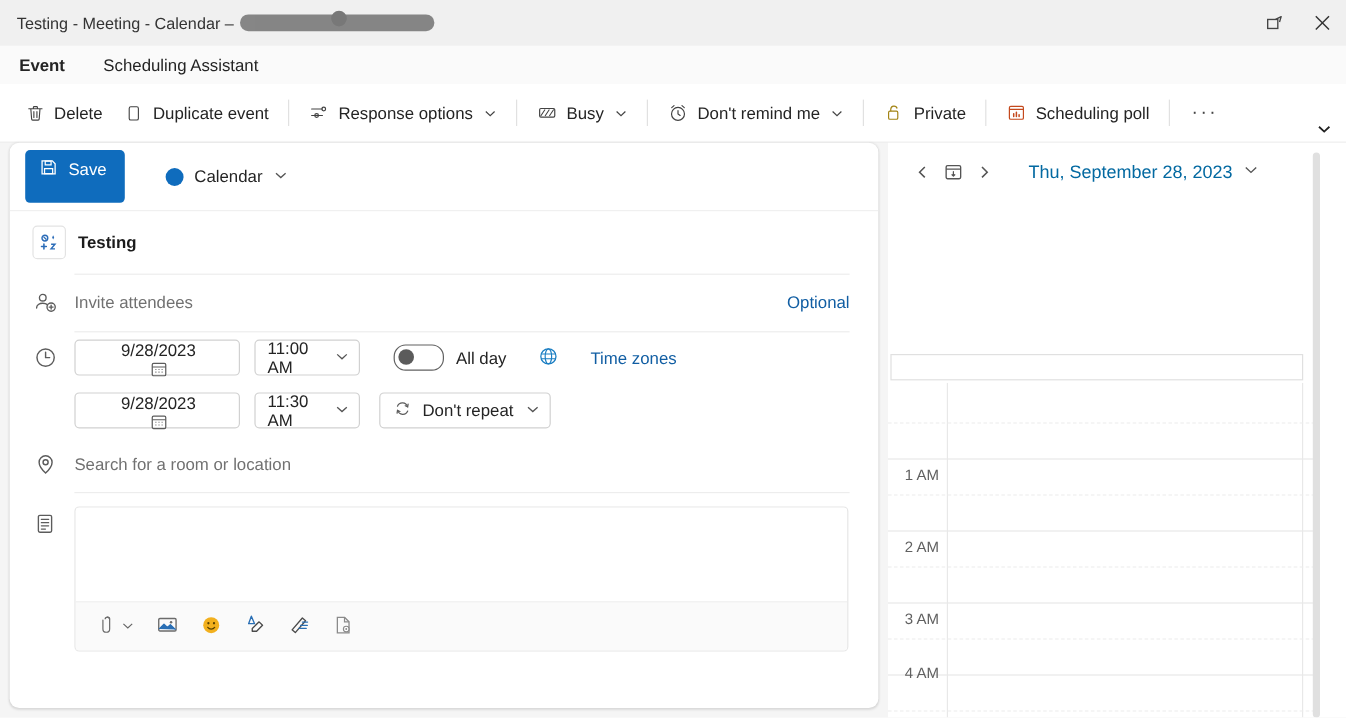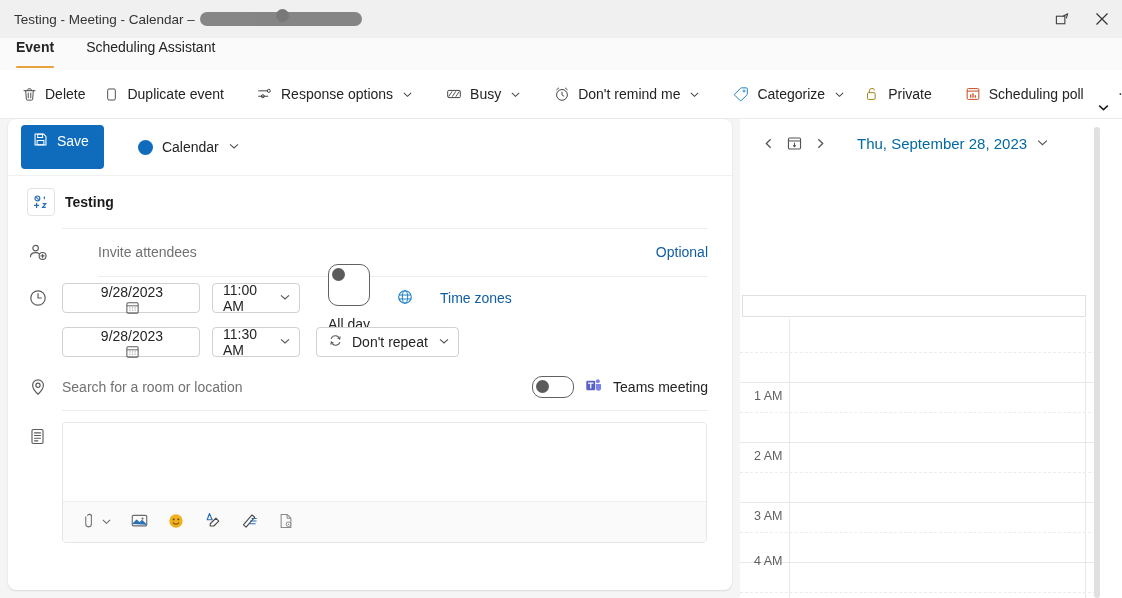--- a/index.html
+++ b/index.html
@@ -49,21 +49,21 @@
     width: 40px; height: 38px;
     display: flex; align-items: center; justify-content: center;
     cursor: default;
   }
   .win-btn svg { display: block; }
 
   
   .tabrow {
     flex: 0 0 32px; height: 32px;
     background: #fafafa;
-    display: flex; align-items: flex-end;
+    display: flex; 
     padding: 0 0 0 14px;
     gap: 0;
   }
   .tab {
     position: relative;
     padding: 0 16px 7px 2px;
     font-size: 14px; color: #242424;
     height: 100%;
     display: flex; align-items: center;
   }
@@ -186,21 +186,21 @@
   .toggle {
     width: 40px; height: 20px; border-radius: 10px;
     border: 1px solid #616161; background: #fff;
     position: relative; flex: 0 0 40px;
   }
   .toggle .knob {
     position: absolute; left: 3px; top: 3px;
     width: 13px; height: 13px; border-radius: 50%;
     background: #5b5b5b;
   }
-  .allday-wrap { display: flex; align-items: center; gap: 10px; margin-left: 28px; flex-direction: column; }
+  .allday-wrap { display: flex; align-items: center; gap: 10px; margin-left: 28px; }
   .tz-wrap { display: flex; align-items: center; gap: 26px; margin-left: 26px; }
   .tz-link { color: #115ea3; font-size: 14px; }
 
   .row-location { height: 46px; }
   .teams-wrap { display: flex; align-items: center; gap: 10px; margin-left: auto; }
   .teams-label { font-size: 14px; color: #242424; }
 
   .row-body { align-items: flex-start; padding-top: 12px; }
   .row-body .gutter { padding-top: 5px; }
   .composer {
@@ -365,34 +365,20 @@
       <span>Don't remind me</span>
       <span class="chev">
         <svg width="11" height="11" viewBox="0 0 12 12">
             <path d="M2 4.3 L6 8 L10 4.3" fill="none" stroke="#444" stroke-width="1.1"></path>
           </svg>
       </span>
     </div>
 
     <div class="cmd-sep"></div>
 
-    <div class="cmd">
-      <span class="ic">
-        <svg width="18" height="18" viewBox="0 0 20 20">
-          <path d="M10.2 3.2H16a1 1 0 0 1 1 1v5.8a1.4 1.4 0 0 1-.4 1l-6 6a1.3 1.3 0 0 1-1.9 0l-5.3-5.3a1.3 1.3 0 0 1 0-1.9l6-6a1.4 1.4 0 0 1 .8-.6z" fill="none" stroke="#1b7ec2" stroke-width="1.1"></path>
-          <circle cx="13.4" cy="6.7" r="1.1" fill="none" stroke="#1b7ec2" stroke-width="1"></circle>
-        </svg>
-      </span>
-      <span>Categorize</span>
-      <span class="chev">
-        <svg width="11" height="11" viewBox="0 0 12 12">
-            <path d="M2 4.3 L6 8 L10 4.3" fill="none" stroke="#444" stroke-width="1.1"></path>
-          </svg>
-      </span>
-    </div>
 
     <div class="cmd">
       <span class="ic">
         <svg width="18" height="18" viewBox="0 0 20 20">
           <rect x="5" y="8.5" width="8.5" height="7.5" rx="1.2" fill="none" stroke="#a38415" stroke-width="1.1"></rect>
           <path d="M7 8.5V6.6a3 3 0 0 1 5.9-.6" fill="none" stroke="#a38415" stroke-width="1.1"></path>
         </svg>
       </span>
       <span>Private</span>
     </div>
@@ -471,21 +457,21 @@
 
           <div class="frow row-attendees">
             <div class="gutter">
               <svg width="21" height="21" viewBox="0 0 22 22">
                 <circle cx="8" cy="6.4" r="2.9" fill="none" stroke="#5c5c5c" stroke-width="1.2"></circle>
                 <path d="M2.6 15.4c0-2.6 2.4-4.2 5.4-4.2 1.6 0 3 .4 4 1.2" fill="none" stroke="#5c5c5c" stroke-width="1.2" stroke-linecap="round"></path>
                 <circle cx="15.3" cy="14.6" r="3.6" fill="#fff" stroke="#5c5c5c" stroke-width="1.2"></circle>
                 <path d="M13.6 14.6h3.4M15.3 12.9v3.4" stroke="#5c5c5c" stroke-width="1.2" stroke-linecap="round"></path>
               </svg>
             </div>
-            <div class="fbody underline" style="height:48px;align-items:center;margin-left:36px;">
+            <div class="fbody underline" style="height:48px;align-items:center;">
               <span class="placeholder">Invite attendees</span>
               <span class="optional-link">Optional</span>
             </div>
           </div>
 
           <div class="frow row-when">
             <div class="gutter">
               <svg width="20" height="20" viewBox="0 0 20 20">
                 <circle cx="10" cy="10" r="7.2" fill="none" stroke="#5c5c5c" stroke-width="1.2"></circle>
                 <path d="M10 5.6V10h3.4" fill="none" stroke="#5c5c5c" stroke-width="1.2" stroke-linecap="round"></path>
@@ -571,34 +557,20 @@
 
           <div class="frow row-location">
             <div class="gutter">
               <svg width="20" height="20" viewBox="0 0 20 20">
                 <path d="M10 17.2s5.4-5 5.4-9a5.4 5.4 0 0 0-10.8 0c0 4 5.4 9 5.4 9z" fill="none" stroke="#5c5c5c" stroke-width="1.2"></path>
                 <circle cx="10" cy="8.2" r="2.1" fill="none" stroke="#5c5c5c" stroke-width="1.2"></circle>
               </svg>
             </div>
             <div class="fbody underline" style="height:46px;align-items:center;">
               <span class="placeholder">Search for a room or location</span>
-              <div class="teams-wrap">
-                <span class="toggle">
-                  <span class="knob"></span>
-                </span>
-                <span>
-                  <svg width="19" height="19" viewBox="0 0 20 20">
-                    <rect x="2.4" y="5" width="9.4" height="10" rx="1.4" fill="#5b5fc7"></rect>
-                    <path d="M4.2 7.6h5.8M7.1 7.6v5.6" stroke="#fff" stroke-width="1.3"></path>
-                    <circle cx="14.6" cy="5.4" r="2.1" fill="#7b83eb"></circle>
-                    <path d="M12.6 8.4h4.6a.8.8 0 0 1 .8.8v3.4a2.8 2.8 0 0 1-2.8 2.8h-.3a2.3 2.3 0 0 1-2.3-2.3z" fill="#7b83eb"></path>
-                  </svg>
-                </span>
-                <span class="teams-label">Teams meeting</span>
-              </div>
             </div>
           </div>
 
           <div class="frow row-body">
             <div class="gutter">
               <svg width="19" height="19" viewBox="0 0 20 20">
                 <rect x="4.2" y="2.6" width="11.6" height="14.8" rx="1.3" fill="none" stroke="#5c5c5c" stroke-width="1.2"></rect>
                 <path d="M6.8 6.2h6.4M6.8 9h6.4M6.8 11.8h6.4M6.8 14.6h3.6" stroke="#5c5c5c" stroke-width="1.1" stroke-linecap="round"></path>
               </svg>
             </div>

